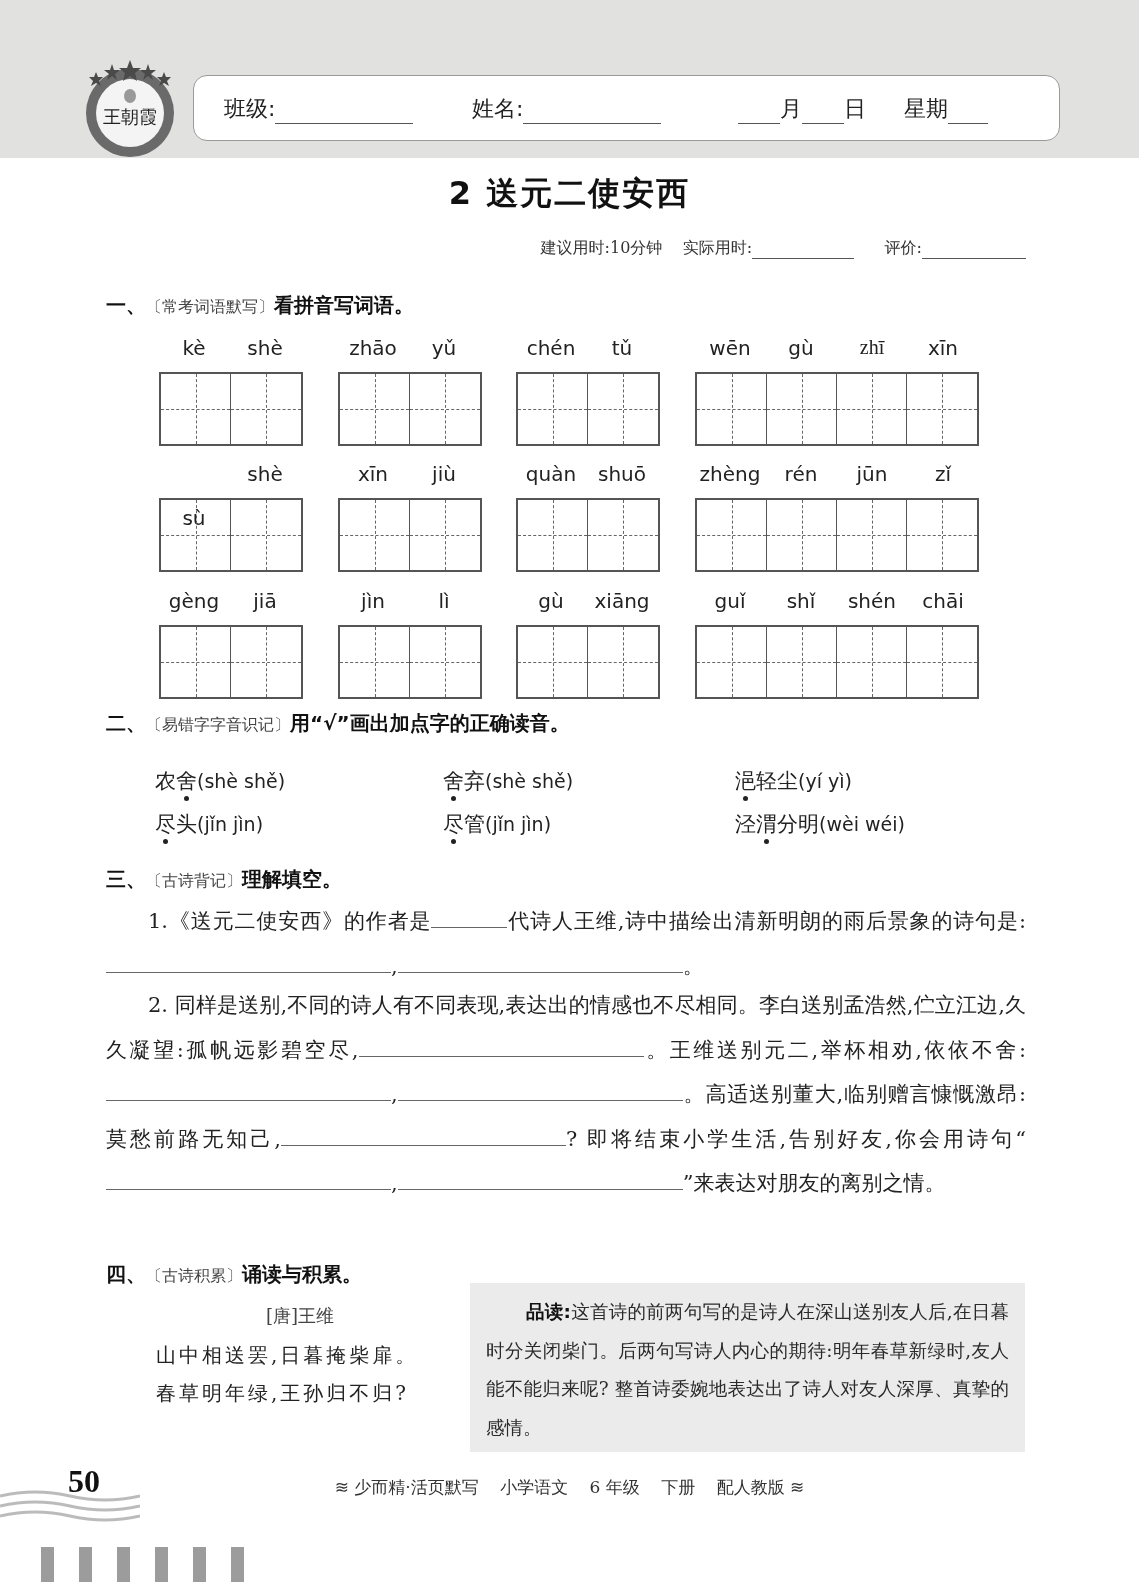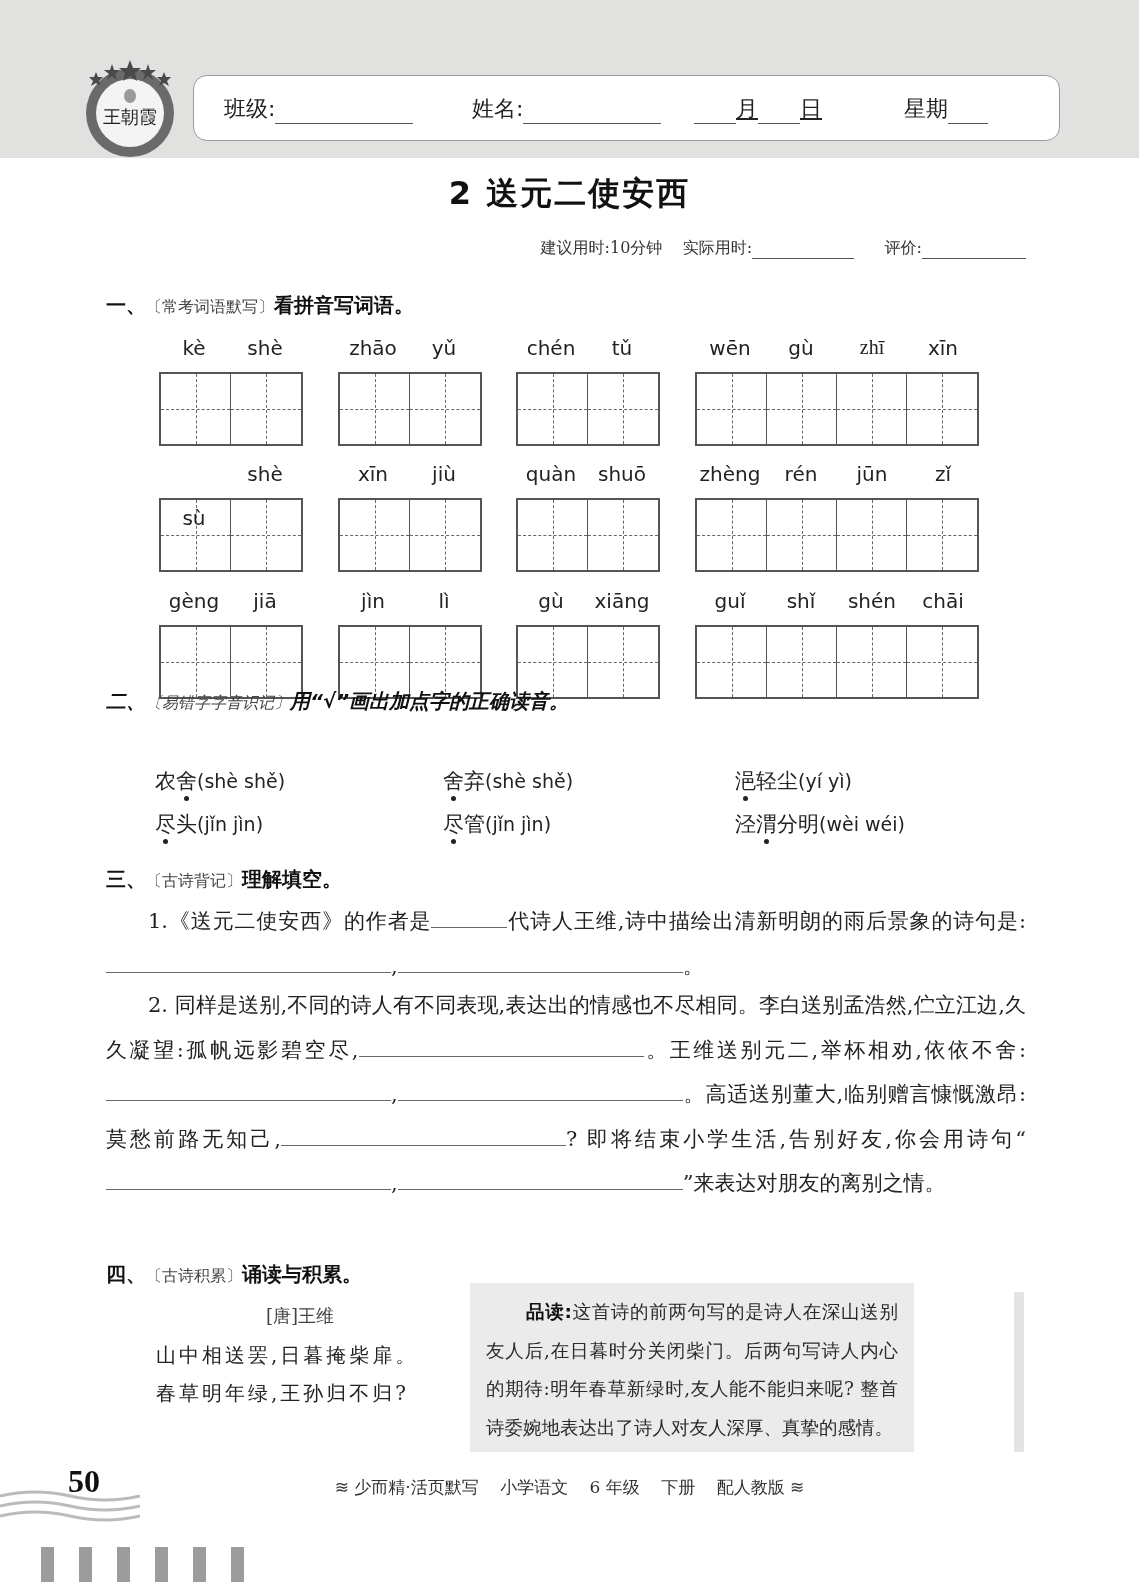--- a/index.html
+++ b/index.html
@@ -36,21 +36,21 @@
   .dotted::after { content: ""; position: absolute; left: 50%; bottom: -6px; width: 5px; height: 5px; margin-left: -2.5px; background: #222; border-radius: 50%; }
 
   .para { position: absolute; left: 106px; width: 920px; font-size: 21px; line-height: 42.5px; color: #222; text-align: justify; }
   .para .blank { display: inline-block; border-bottom: 1.5px solid #666; height: 30px; vertical-align: baseline; }
 
   .poem { position: absolute; left: 150px; top: 1296px; width: 300px; text-align: center; }
   .poem-title { font-family: "DejaVu Sans", sans-serif; font-weight: bold; font-size: 21px; letter-spacing: 18px; height: 38px; }
   .poem-author { font-size: 18px; color: #444; height: 40px; line-height: 40px; }
   .poem-line { font-size: 20px; letter-spacing: 3px; line-height: 38px; color: #222; text-align: left; padding-left: 6px; }
 
-  .commentary { position: absolute; left: 470px; top: 1283px; width: 444px; height: 169px; background: #ebebeb;
+  .commentary { position: absolute; left: 470px; top: 1283px; width: 555px; height: 169px; background: #ebebeb;
                 padding: 10px 16px 10px 16px; font-size: 18.5px; line-height: 38.5px; color: #2a2a2a; text-align: justify; }
   .commentary-shadow { position: absolute; left: 1014px; top: 1292px; width: 10px; height: 160px; background: #e4e4e4; }
   .commentary .lead { font-family: "DejaVu Sans", sans-serif; font-weight: bold; color: #111; padding-left: 40px; }
 
   .page-num { position: absolute; left: 68px; top: 1463px; font-family: "Liberation Serif", serif; font-weight: bold; font-size: 32px; color: #111; }
   .waves { position: absolute; left: 0; top: 1488px; width: 140px; height: 40px; }
   .footer { position: absolute; left: 0; width: 1139px; top: 1476px; text-align: center; font-size: 17px; color: #333; white-space: nowrap; }
   .footer span { margin: 0 8px; }
   .bars { position: absolute; left: 41px; top: 1547px; display: flex; gap: 25px; }
   .bars div { width: 13px; height: 35px; background: #9c9c9c; }
@@ -74,21 +74,21 @@
   <text x="50" y="65" text-anchor="middle" font-size="18" font-family="DejaVu Serif, serif" fill="#222">王朝霞</text>
 </svg>
 
 <div class="info-box">
   <div class="info-item" style="left:30px;">
     <span>班级:</span><span class="uline" style="width:138px;"></span>
   </div>
   <div class="info-item" style="left:278px;">
     <span>姓名:</span><span class="uline" style="width:138px;"></span>
   </div>
-  <div class="info-item" style="left:500px;text-decoration:underline;">
+  <div class="info-item" style="left:544px;">
     <span class="uline" style="width:42px;"></span><span>月</span><span class="uline" style="width:42px;"></span><span>日</span>
   </div>
   <div class="info-item" style="left:710px;">
     <span>星期</span><span class="uline" style="width:40px;"></span>
   </div>
 </div>
 
 <div class="title">2  送元二使安西</div>
 
 <div class="timing">
@@ -229,21 +229,21 @@
       </div>
       <div class="grid">
         <div class="cell"></div>
         <div class="cell"></div>
         <div class="cell"></div>
         <div class="cell"></div>
       </div>
     </div>
   </div>
 
-<div class="section-head" style="top:688px;font-style:italic;">
+<div class="section-head" style="top:710px;">
   <span>二、</span><span class="tag">〔易错字字音识记〕</span><span>用“√”画出加点字的正确读音。</span>
 </div>
 
 <div id="pron-items">
     <div class="pron-item" style="left: 155px; top: 767px;"><span>农</span><span class="dotted">舍</span><span></span><span class="py">(shè   shě)</span></div>
     <div class="pron-item" style="left: 443px; top: 767px;"><span></span><span class="dotted">舍</span><span>弃</span><span class="py">(shè   shě)</span></div>
     <div class="pron-item" style="left: 735px; top: 767px;"><span></span><span class="dotted">浥</span><span>轻尘</span><span class="py">(yí   yì)</span></div>
     <div class="pron-item" style="left: 155px; top: 810px;"><span></span><span class="dotted">尽</span><span>头</span><span class="py">(jǐn   jìn)</span></div>
     <div class="pron-item" style="left: 443px; top: 810px;"><span></span><span class="dotted">尽</span><span>管</span><span class="py">(jǐn   jìn)</span></div>
     <div class="pron-item" style="left: 735px; top: 810px;"><span>泾</span><span class="dotted">渭</span><span>分明</span><span class="py">(wèi   wéi)</span></div>

